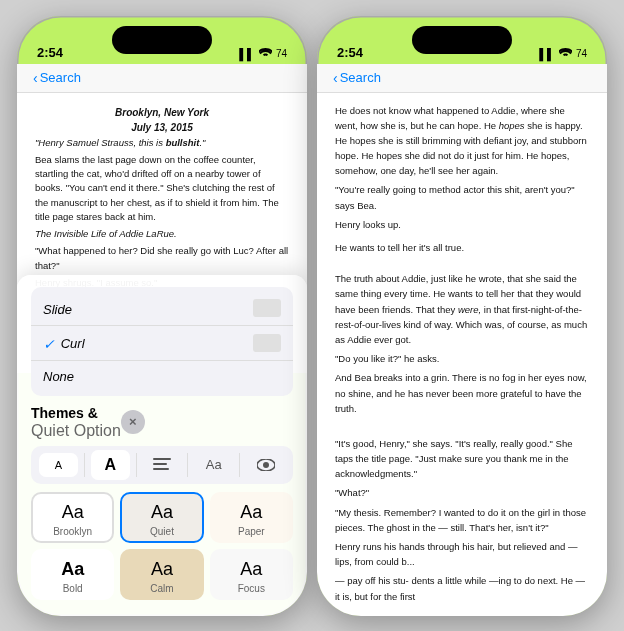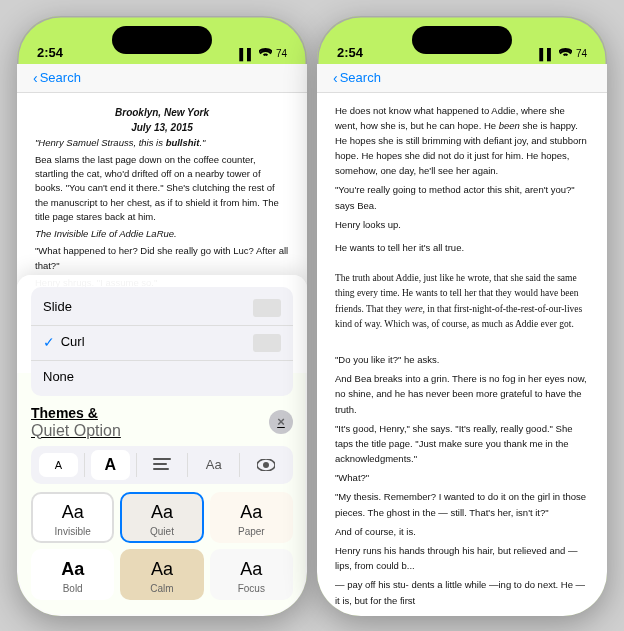--- a/index.html
+++ b/index.html
@@ -134,42 +134,42 @@
     }
     
     .slide-options {
       background: #f2f2f7;
       border-radius: 10px;
       padding: 4px 0;
       margin-bottom: 8px;
     }
     .slide-option {
       display: flex;
-      align-items: flex-start;
+      align-items: flex-end;
       justify-content: space-between;
       padding: 8px 12px;
       font-size: 13px;
       color: #000;
       border-bottom: 0.5px solid #ddd;
+      font-style: italic;
     }
     .slide-option:last-child { border-bottom: none; }
     .slide-option .check { color: #007aff; font-size: 14px; }
     .slide-option .icon-right { 
       width: 24px; height: 18px; 
       background: #ccc; border-radius: 3px;
       display: flex; align-items: center; justify-content: center;
       font-size: 9px; color: #666;
     }
     
     .themes-row {
       display: flex;
       align-items: center;
-      justify-content: space-between;
+      justify-content: flex-start;
       margin-bottom: 6px;
-      text-decoration: underline;
     }
     .themes-label {
       font-size: 14px;
       font-weight: 600;
       color: #000;
     }
     .close-btn {
       width: 24px; height: 24px;
       background: #c7c7cc;
       border-radius: 50%;
@@ -342,21 +342,21 @@
             <svg width="18" height="12" viewBox="0 0 18 12">
                 <ellipse cx="9" cy="6" rx="9" ry="6" fill="none" stroke="#555" stroke-width="1.5"></ellipse>
                 <circle cx="9" cy="6" r="3" fill="#555"></circle>
               </svg>
           </div>
         </div>
 
         <div class="theme-grid">
           <div class="theme-card original">
             <span class="theme-aa">Aa</span>
-            <span class="theme-name">Invisible</span>
+            <span class="theme-name">Brooklyn</span>
           </div>
           <div class="theme-card quiet">
             <span class="theme-aa">Aa</span>
             <span class="theme-name">Quiet</span>
           </div>
           <div class="theme-card paper">
             <span class="theme-aa">Aa</span>
             <span class="theme-name">Paper</span>
           </div>
           <div class="theme-card bold">
@@ -393,31 +393,30 @@
 
     <div class="phone-content">
       <div class="nav-bar">
         <div class="nav-back">
           <span class="nav-chevron">‹</span>
           <span>Search</span>
         </div>
       </div>
 
       <div class="book2-area">
-        <p style="margin-bottom:4px;">He does not know what happened to Addie, where she went, how she is, but he can hope. He <em>been</em> she is happy. He hopes she is still brimming with defiant joy, and stubborn hope. He hopes she did not do it just for him. He hopes, somehow, one day, he'll see her again.</p>
+        <p style="margin-bottom:4px;">He does not know what happened to Addie, where she went, how she is, but he can hope. He <em>hopes</em> she is happy. He hopes she is still brimming with defiant joy, and stubborn hope. He hopes she did not do it just for him. He hopes, somehow, one day, he'll see her again.</p>
         <p style="margin-bottom:4px;">"You're really going to method actor this shit, aren't you?" says Bea.</p>
         <p style="margin-bottom:8px;">Henry looks up.</p>
         <p style="margin-bottom:16px;">He wants to tell her it's all true.</p>
-        <p style="margin-bottom:20px;font-family:Liberation Serif, serif;">The truth about Addie, just like he wrote, that she said the same thing every time. He wants to tell her that they would have been friends. That they <em>were,</em> in that first-night-of-the-rest-of-our-lives kind of way. Which was, of course, as much as Addie ever got.</p>
+        <p style="margin-bottom:4px;">The truth about Addie, just like he wrote, that she said the same thing every time. He wants to tell her that they would have been friends. That they <em>were,</em> in that first-night-of-the-rest-of-our-lives kind of way. Which was, of course, as much as Addie ever got.</p>
         <p style="margin-bottom:4px;">"Do you like it?" he asks.</p>
-        <p style="margin-bottom:4px;">And Bea breaks into a grin. There is no fog in her eyes now, no shine, and he has never been more grateful to have the truth.</p>
+        <p style="margin-bottom:20px;">And Bea breaks into a grin. There is no fog in her eyes now, no shine, and he has never been more grateful to have the truth.</p>
         <p style="margin-bottom:4px;">"It's good, Henry," she says. "It's really, really good." She taps the title page. "Just make sure you thank me in the acknowledgments."</p>
         <p style="margin-bottom:4px;">"What?"</p>
         <p style="margin-bottom:4px;">"My thesis. Remember? I wanted to do it on the girl in those pieces. The ghost in the — still. That's her, isn't it?"</p>
-        <p style="margin-bottom:4px;">And of course, it is.</p>
         <p style="margin-bottom:4px;">Henry runs his hands through his hair, but relieved and — lips, from could b...</p>
         <p style="margin-bottom:4px;">— pay off his stu- dents a little while —ing to do next. He — it is, but for the first</p>
 
       </div>
 
     </div>
   </div>
 
 </div>
 

